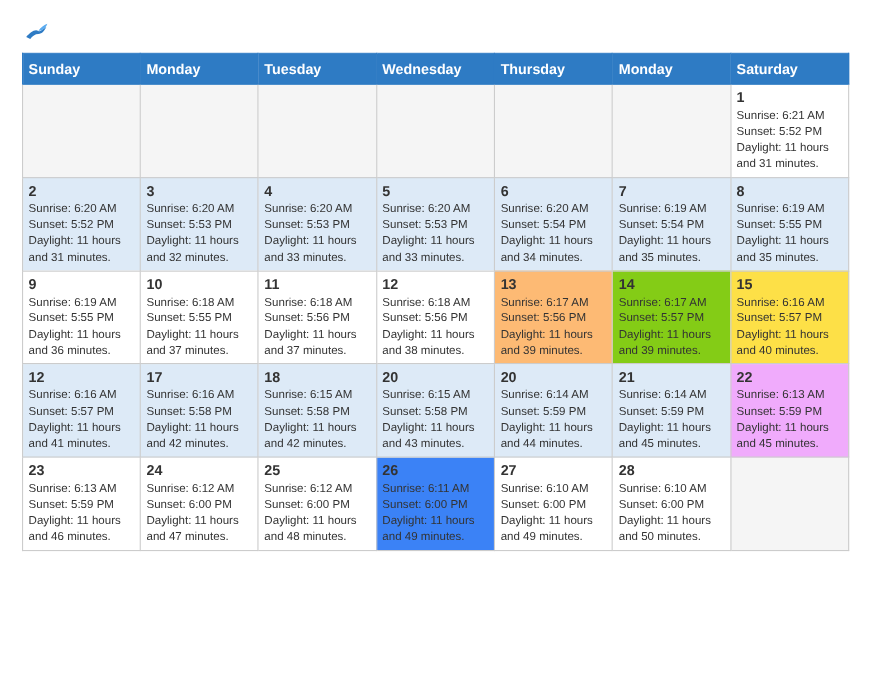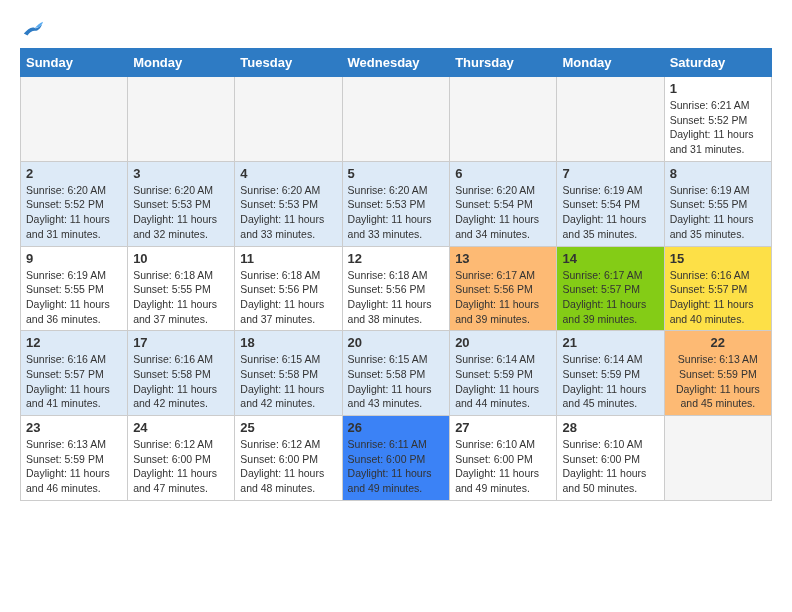--- a/index.html
+++ b/index.html
@@ -256,21 +256,21 @@
           <div class="day-info" style="white-space: pre-line;">Sunrise: 6:14 AM
 Sunset: 5:59 PM
 Daylight: 11 hours and 44 minutes.</div>
         </td>
         <td style="background: rgb(221, 234, 247);">
           <span class="day-num">21</span>
           <div class="day-info" style="white-space: pre-line;">Sunrise: 6:14 AM
 Sunset: 5:59 PM
 Daylight: 11 hours and 45 minutes.</div>
         </td>
-        <td style="background: #fdba74; text-align: center;">
+        <td style="background: #f0abfc;">
           <span class="day-num">22</span>
           <div class="day-info" style="white-space: pre-line;">Sunrise: 6:13 AM
 Sunset: 5:59 PM
 Daylight: 11 hours and 45 minutes.</div>
         </td>
       </tr>
       <tr>
         <td style="background: rgb(255, 255, 255);">
           <span class="day-num">23</span>
           <div class="day-info" style="white-space: pre-line;">Sunrise: 6:13 AM

